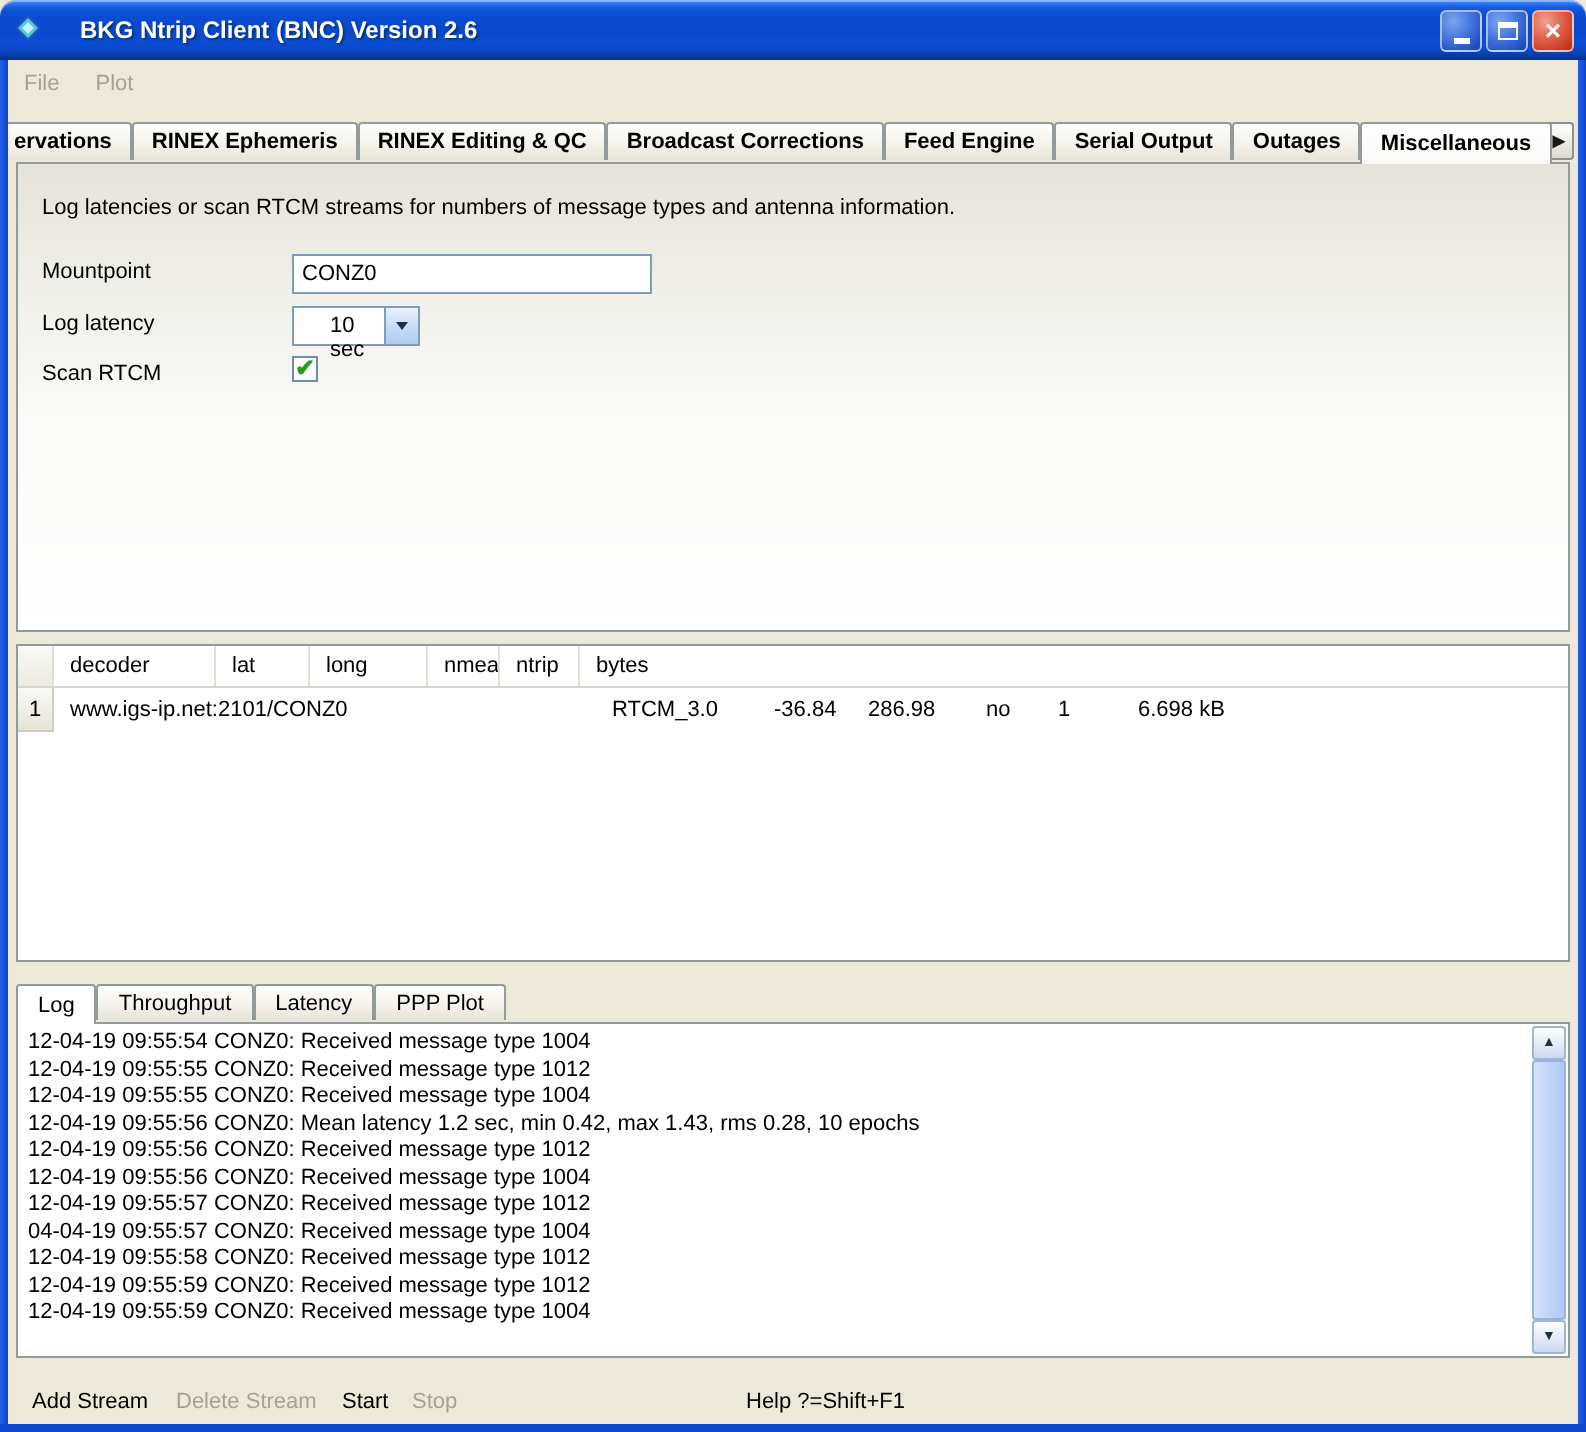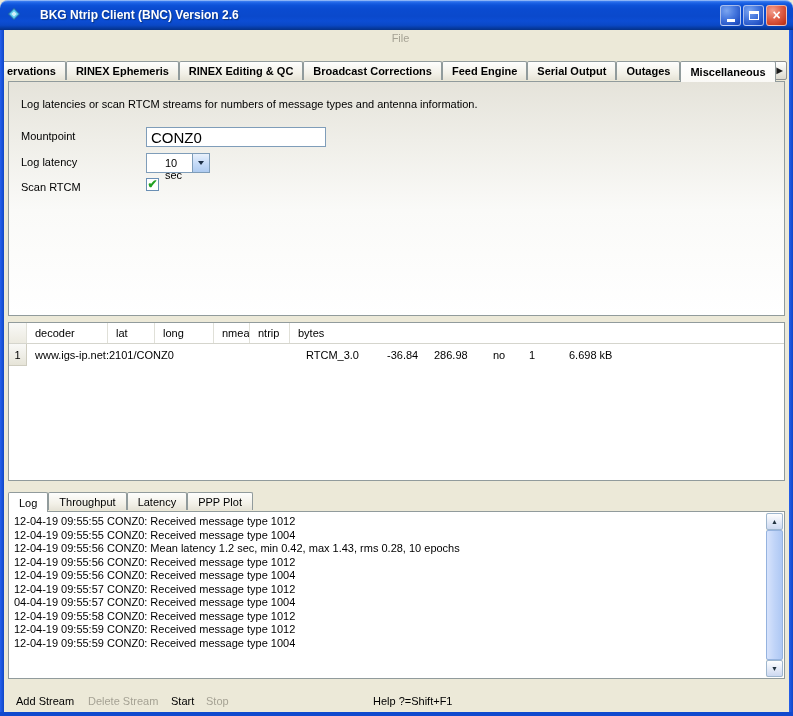--- a/index.html
+++ b/index.html
@@ -28,42 +28,42 @@
 
   
   .frame { position: absolute; z-index: 60; background: linear-gradient(90deg,#2560EC,#0F47C8); }
   .frame.left  { left: 0; top: 30px; bottom: 0; width: 4px; }
   .frame.right { right: 0; top: 30px; bottom: 0; width: 4px; }
   .frame.bottom{ left: 0; right: 0; bottom: 0; height: 4px; background: #1049CE; }
 
   .client { position: absolute; left: 4px; right: 4px; top: 30px; bottom: 4px; background: #ECE9D8; overflow: hidden; }
 
   
-  .menubar { position: absolute; top: 2px; left: 0; right: 0; height: 20px; display: flex; align-items: center; gap: 18px; padding-left: 8px; flex-direction: column; }
+  .menubar { position: absolute; top: 2px; left: 0; right: 0; height: 20px; display: flex; align-items: center; gap: 18px; padding-left: 8px; }
   .menu-item { color: #A5A294; }
 
   
   .tabbar { position: absolute; top: 30px; left: 0; right: 0; height: 21px; display: flex; align-items: center; z-index: 2; font-weight: bold; }
   .tab { height: 19px; padding: 3px 9px 0; border: 1px solid #919B9C; border-bottom: none; border-radius: 2px 2px 0 0;
     background: linear-gradient(180deg,#FEFEFD 0%,#F2F0E7 65%,#E6E3D7 100%); white-space: nowrap; cursor: default; }
   .tab.clipped { margin-left: -6px; border-left: none; border-radius: 0 2px 0 0; }
   .tab.active { height: 21px; padding-top: 4px; margin-bottom: -1px; z-index: 3; position: relative;
     background: linear-gradient(180deg,#FFFFFF 0%,#FAF9F6 100%); }
   .tabscroll { position: absolute; right: 2px; bottom: 1px; display: flex; gap: 1px; }
   .tsbtn { width: 15px; height: 19px; border: 1px solid #8E8F8F; border-radius: 2px;
     background: linear-gradient(180deg,#FFFFFF,#DCD9CE); display: flex; align-items: center; justify-content: center;
     font-size: 8px; color: #1A1A1A; }
 
   
   .panel { position: absolute; top: 51px; left: 4px; width: 777px; height: 235px; border: 1px solid #919B9C;
     background: linear-gradient(180deg,#E5E3DA 0%,#EFEEE8 25%,#FAFAF8 55%,#FFFFFF 100%); z-index: 1; }
   .desc { position: absolute; left: 12px; top: 16px; }
   .flabel { position: absolute; left: 12px; }
   .txtinput { position: absolute; left: 137px; top: 45px; width: 180px; height: 20px; border: 1px solid #7F9DB9;
-    padding: 2px 4px; font-family: "Liberation Sans", sans-serif; font-size: 15px; background: #fff; }
+    padding: 2px 4px; font-family: "Liberation Sans", sans-serif; font-size: 11px; background: #fff; }
   .combo { position: absolute; left: 137px; top: 71px; width: 64px; height: 20px; border: 1px solid #7F9DB9; background: #fff; display: flex; }
   .combo-text { flex: 1; padding: 3px 0 0 18px; }
   .combo-btn { width: 17px; border-left: 1px solid #7F9DB9; display: flex; align-items: center; justify-content: center;
     background: linear-gradient(180deg,#E9F1FC 0%,#C7DCF8 50%,#AECBF0 100%); }
   .arr-down { width: 0; height: 0; border-left: 3px solid transparent; border-right: 3px solid transparent; border-top: 4px solid #1C2F46; }
   .checkbox { position: absolute; left: 137px; top: 96px; width: 13px; height: 13px; border: 1px solid #6A8FB4; background: #fff;
     display: flex; align-items: center; justify-content: center; }
   .check { color: #21A121; font-size: 12px; font-weight: bold; line-height: 10px; margin-top: -1px; }
 
   
@@ -201,20 +201,21 @@
 
     <div class="btabs">
       <div class="btab active">Log</div>
       <div class="btab">Throughput</div>
       <div class="btab">Latency</div>
       <div class="btab">PPP Plot</div>
     </div>
 
     <div class="logframe">
       <div class="log-lines">
+        <div class="log-line">12-04-19 09:55:54 CONZ0: Received message type 1004</div>
         <div class="log-line">12-04-19 09:55:55 CONZ0: Received message type 1012</div>
         <div class="log-line">12-04-19 09:55:55 CONZ0: Received message type 1004</div>
         <div class="log-line">12-04-19 09:55:56 CONZ0: Mean latency 1.2 sec, min 0.42, max 1.43, rms 0.28, 10 epochs</div>
         <div class="log-line">12-04-19 09:55:56 CONZ0: Received message type 1012</div>
         <div class="log-line">12-04-19 09:55:56 CONZ0: Received message type 1004</div>
         <div class="log-line">12-04-19 09:55:57 CONZ0: Received message type 1012</div>
         <div class="log-line">04-04-19 09:55:57 CONZ0: Received message type 1004</div>
         <div class="log-line">12-04-19 09:55:58 CONZ0: Received message type 1012</div>
         <div class="log-line">12-04-19 09:55:59 CONZ0: Received message type 1012</div>
         <div class="log-line">12-04-19 09:55:59 CONZ0: Received message type 1004</div>

